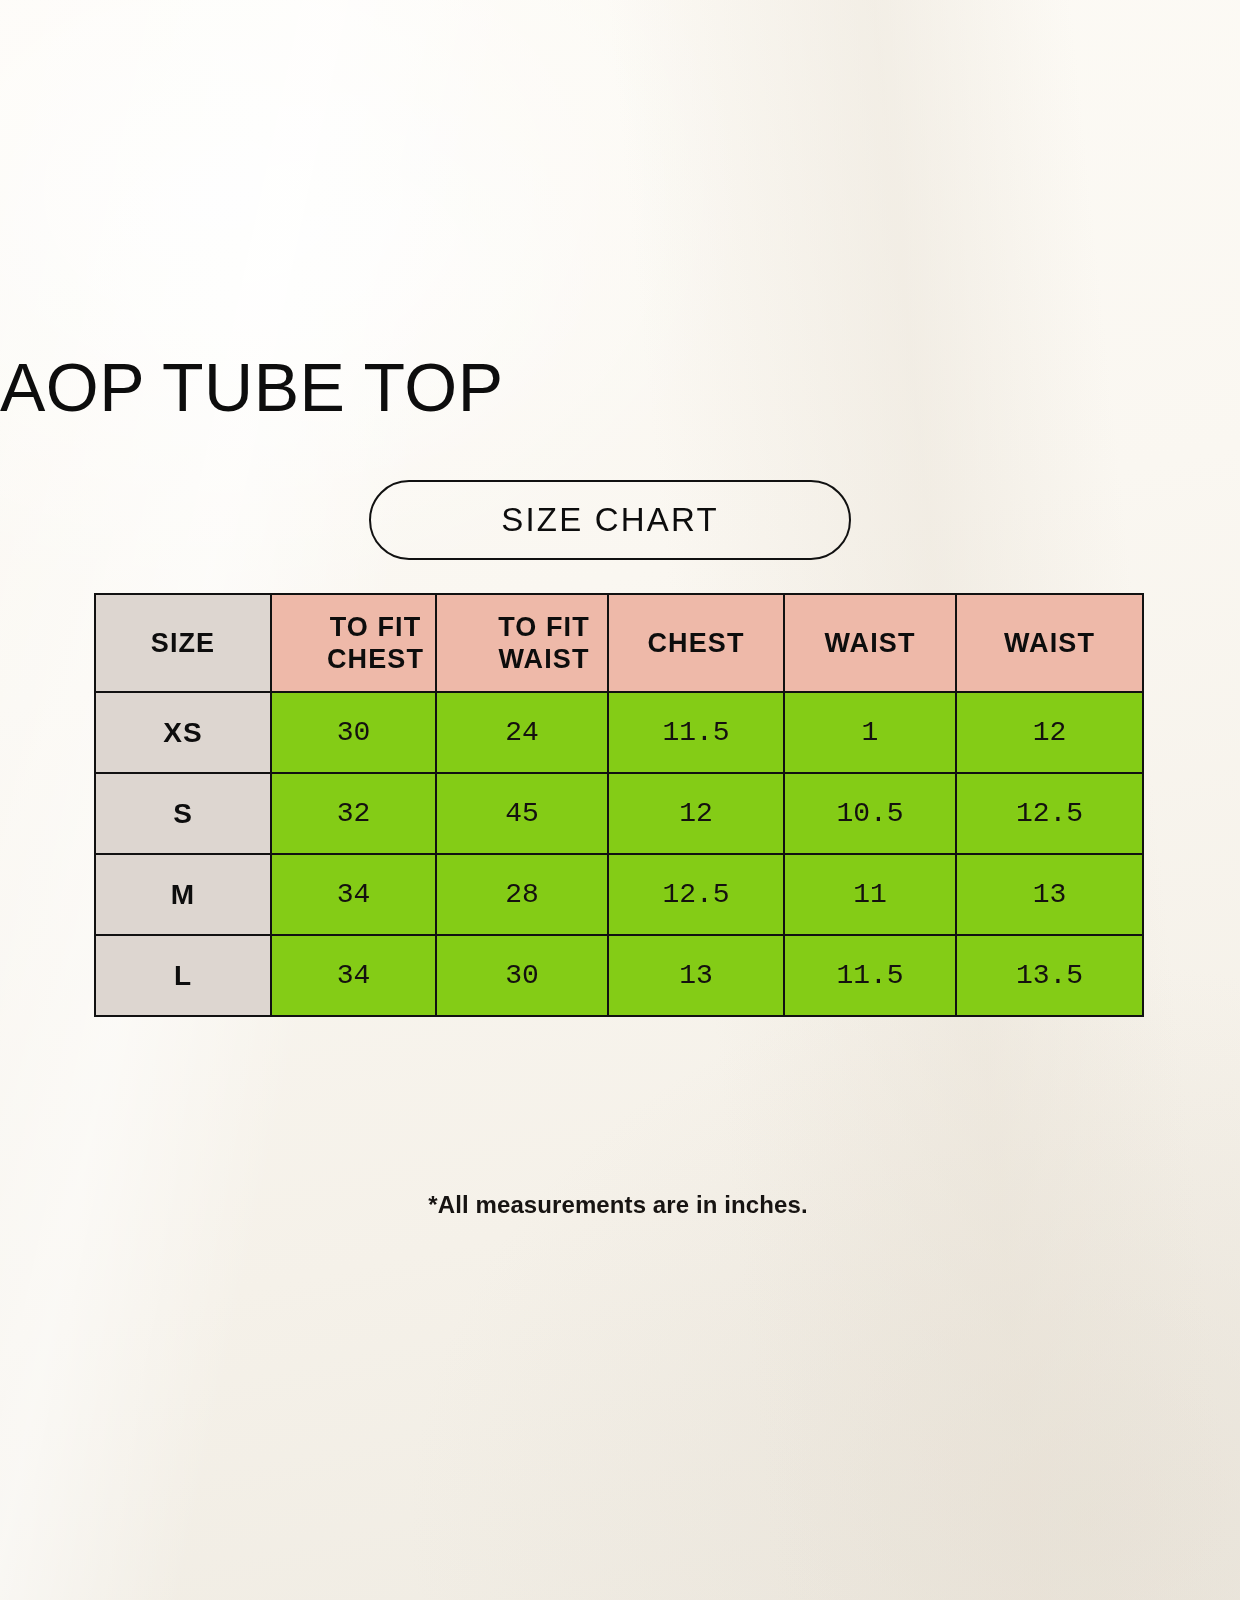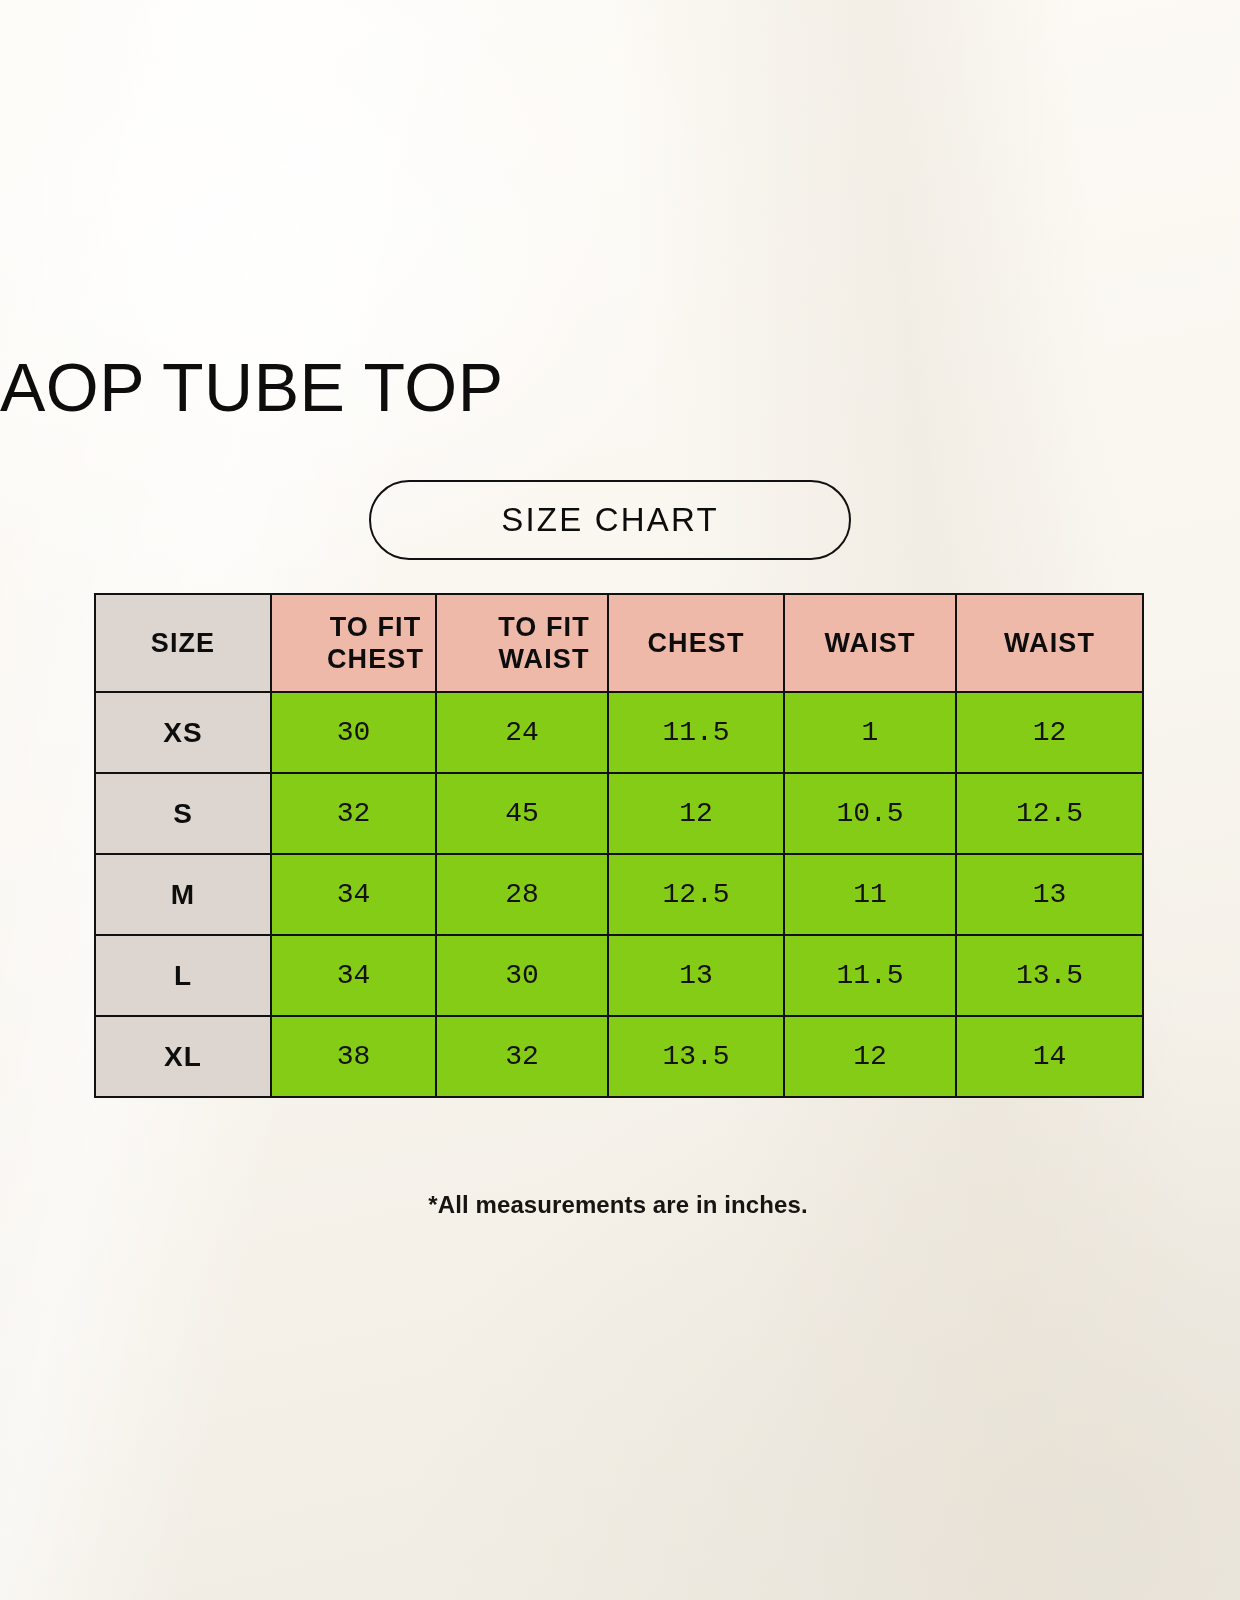--- a/index.html
+++ b/index.html
@@ -231,27 +231,19 @@
           <td class="val-cell">13</td>
         </tr>
         <tr>
           <td class="size-cell">L</td>
           <td class="val-cell">34</td>
           <td class="val-cell">30</td>
           <td class="val-cell">13</td>
           <td class="val-cell">11.5</td>
           <td class="val-cell">13.5</td>
         </tr>
-        <tr>
-          <td class="size-cell">XL</td>
-          <td class="val-cell">38</td>
-          <td class="val-cell">32</td>
-          <td class="val-cell">13.5</td>
-          <td class="val-cell">12</td>
-          <td class="val-cell">14</td>
-        </tr>
       </tbody>
     </table>
   </div>
 
   <div class="footnote">*All measurements are in inches.</div>
 
 </div>
 
 </body></html>

